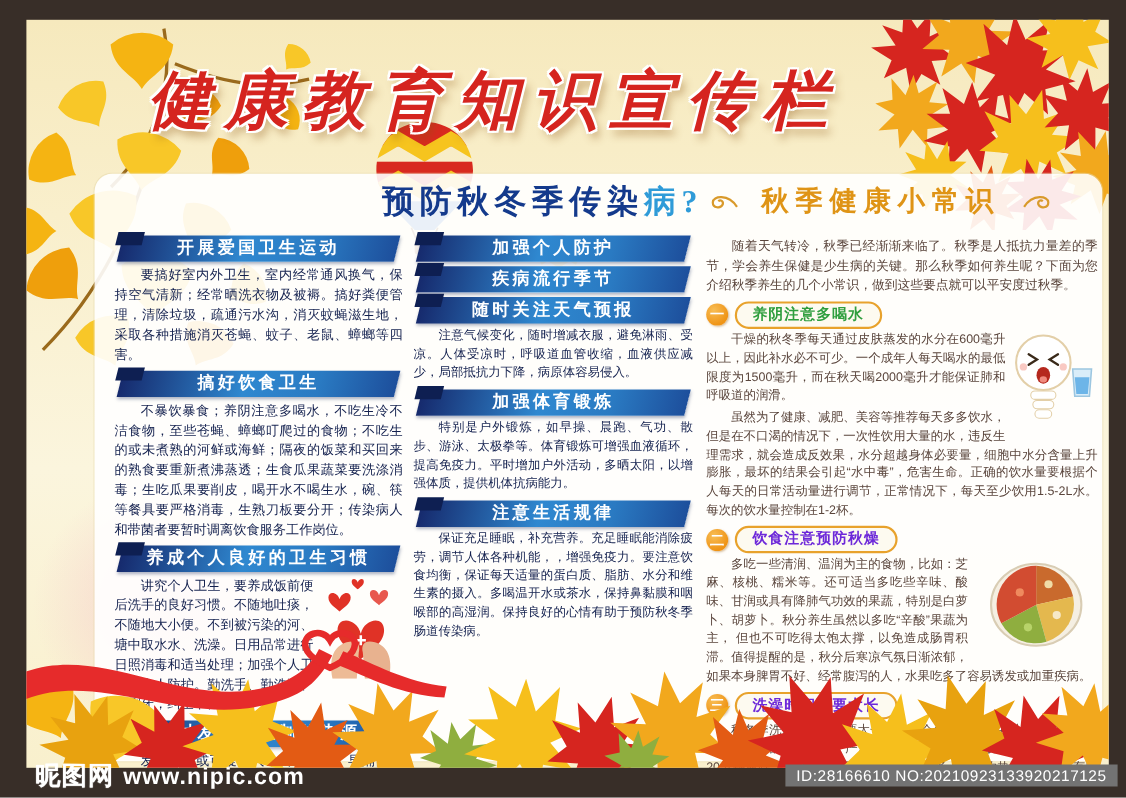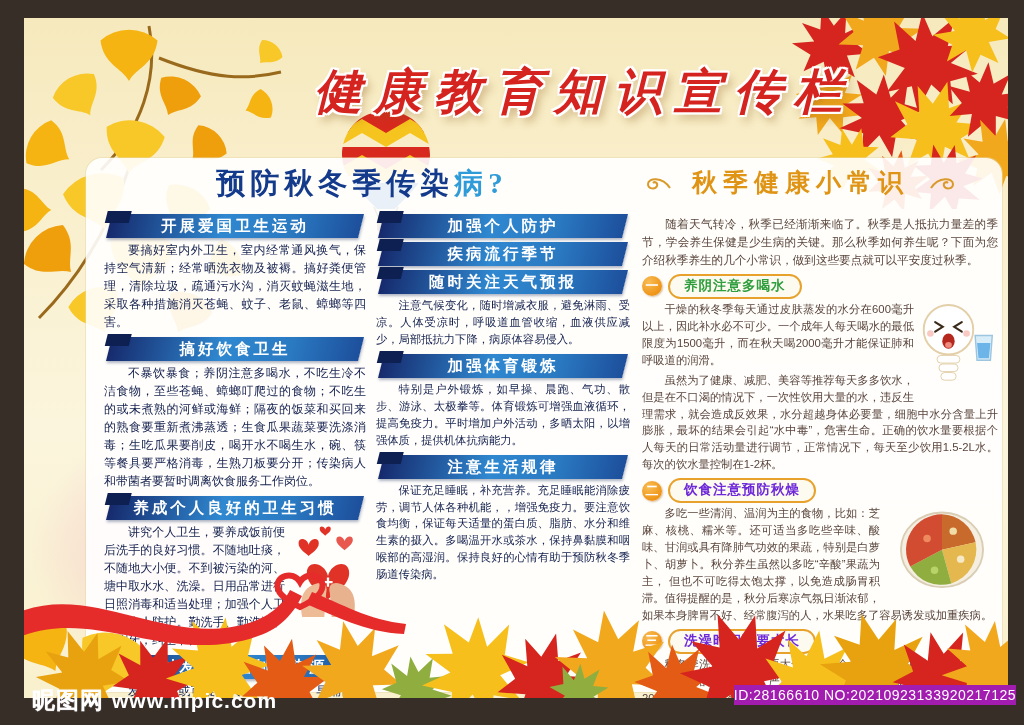--- a/index.html
+++ b/index.html
@@ -9,28 +9,28 @@
        background:linear-gradient(180deg,#f6e9bd 0%,#f9efcc 26%,#fbf5dd 60%,#f9f0cd 100%);}
   svg{display:block}
   .dec{position:absolute;pointer-events:none;}
   .ginkgo{left:-15px;top:0;width:330px;height:340px;}
   .balloons{left:240px;top:45px;width:310px;height:235px;}
   .mapletr{right:-14px;top:-14px;width:235px;height:205px;}
   .bottomleaves{left:0;bottom:-10px;width:984px;height:110px;z-index:6;}
   .ribbon{left:-12px;bottom:14px;width:430px;height:140px;z-index:7;}
   .pinkblob{left:6px;top:414px;width:256px;height:236px;border-radius:50%;
      background:radial-gradient(closest-side,rgba(244,188,200,.65),rgba(244,188,200,0));}
-  .main-title{position:absolute;left:110px;top:38px;width:720px;margin:0;text-align:right;
+  .main-title{position:absolute;left:110px;top:38px;width:720px;margin:0;text-align:left;
      font-family:"Liberation Serif","DejaVu Serif",serif;font-style:italic;font-weight:900;
-     font-size:48px;line-height:72px;color:#d5241f;letter-spacing:12px;z-index:3;
+     font-size:58px;line-height:72px;color:#d5241f;letter-spacing:12px;z-index:3;
      text-shadow:2px 0 0 #fff,-2px 0 0 #fff,0 2px 0 #fff,0 -2px 0 #fff,
        2px 2px 0 #fff,-2px -2px 0 #fff,2px -2px 0 #fff,-2px 2px 0 #fff,4px 6px 8px rgba(140,85,20,.45);}
   .panel{position:absolute;left:62px;top:140px;width:916px;height:534px;background:rgba(255,255,255,.9);
      border-radius:16px;z-index:2;box-shadow:0 0 0 1px rgba(230,215,170,.5);}
-  .left-title{position:absolute;left:76px;top:146px;width:524px;margin:0;text-align:center;z-index:4;
+  .left-title{position:absolute;left:91px;top:146px;width:524px;margin:0;text-align:right;z-index:4;
      font-family:"Liberation Serif","DejaVu Serif",serif;font-weight:900;font-size:29px;
      letter-spacing:5px;color:#143a8c;}
   .left-title .lt{color:#2f9bd8;}
   .col{position:absolute;z-index:4;}
   .colA{left:80px;top:194px;width:262px;}
   .colB{left:352px;top:194px;width:254px;}
   .rightg{position:absolute;left:618px;top:148px;width:356px;z-index:4;}
   .sec{margin-bottom:4px;}
   .bar{height:24px;margin:2px 5px 3px;transform:skewX(-14deg);position:relative;
      background:linear-gradient(90deg,#162a6d,#2f88d0 45%,#2a7ac2 72%,#1d4f9c);
@@ -52,24 +52,24 @@
   .tip-head{display:flex;align-items:center;gap:6px;margin:5px 0 2px;}
   .badge{flex:0 0 auto;width:20px;height:20px;border-radius:50%;text-align:center;line-height:20px;
      color:#fff;font-size:13px;font-weight:700;
      background:radial-gradient(circle at 35% 30%,#f8bd55,#ef9416 70%);box-shadow:1px 1px 2px rgba(150,90,10,.4);}
   .pill{display:inline-block;border:2px solid #e8a22c;border-radius:14px;background:#fdfaf0;
      padding:1px 14px 2px;font-size:13.5px;font-weight:700;letter-spacing:1px;}
   .pill.green{color:#2f9e3e;}
   .pill.red{color:#6d28d9;}
   .tipbody p{font-size:11.3px;line-height:1.5;color:#5a453c;text-indent:2em;text-align:justify;margin:1px 0 3px;}
   .footer{position:absolute;left:0;bottom:0;width:1024px;height:40px;display:flex;
-     align-items:flex-start;justify-content:space-between;color:#fff;z-index:9;}
+     align-items:center;justify-content:space-between;color:#fff;z-index:9;}
   .brand{margin-left:32px;font-weight:900;font-size:21px;letter-spacing:1px;display:flex;align-items:baseline;gap:8px;}
   .brand .logo{font-size:23px;text-shadow:0 0 1px #fff;}
-  .idtag{margin-right:8px;background:#a21caf;padding:2px 0;font-size:14px;letter-spacing:.5px;}
+  .idtag{margin-right:8px;background:#737373;padding:2px 10px;font-size:14px;letter-spacing:.5px;}
 </style>
 </head>
 <body>
 
 <svg width="0" height="0" style="position:absolute" aria-hidden="true">
   <defs>
     <path id="maple" d="M0,-40 L7,-19 L23,-30 L16,-9 L38,-13 L23,3 L34,17 L12,13 L14,36 L0,22 L-14,36 L-12,13 L-34,17 L-23,3 L-38,-13 L-16,-9 L-23,-30 L-7,-19 Z"></path>
     <path id="gink" d="M0,2 C-5,-7 -17,-9 -19,-25 A29,29 0 0 1 19,-25 C17,-9 5,-7 0,2 Z"></path>
     <path id="hp" d="M0,5 C-1.5,-1.5 -10,-3 -10,3.5 C-10,9.5 -3,13 0,16 C3,13 10,9.5 10,3.5 C10,-3 1.5,-1.5 0,5 Z"></path>
     <path id="bal" d="M0,-52 C28,-52 44,-30 44,-8 C44,14 22,32 9,46 L-9,46 C-22,32 -44,14 -44,-8 C-44,-30 -28,-52 0,-52 Z"></path>

